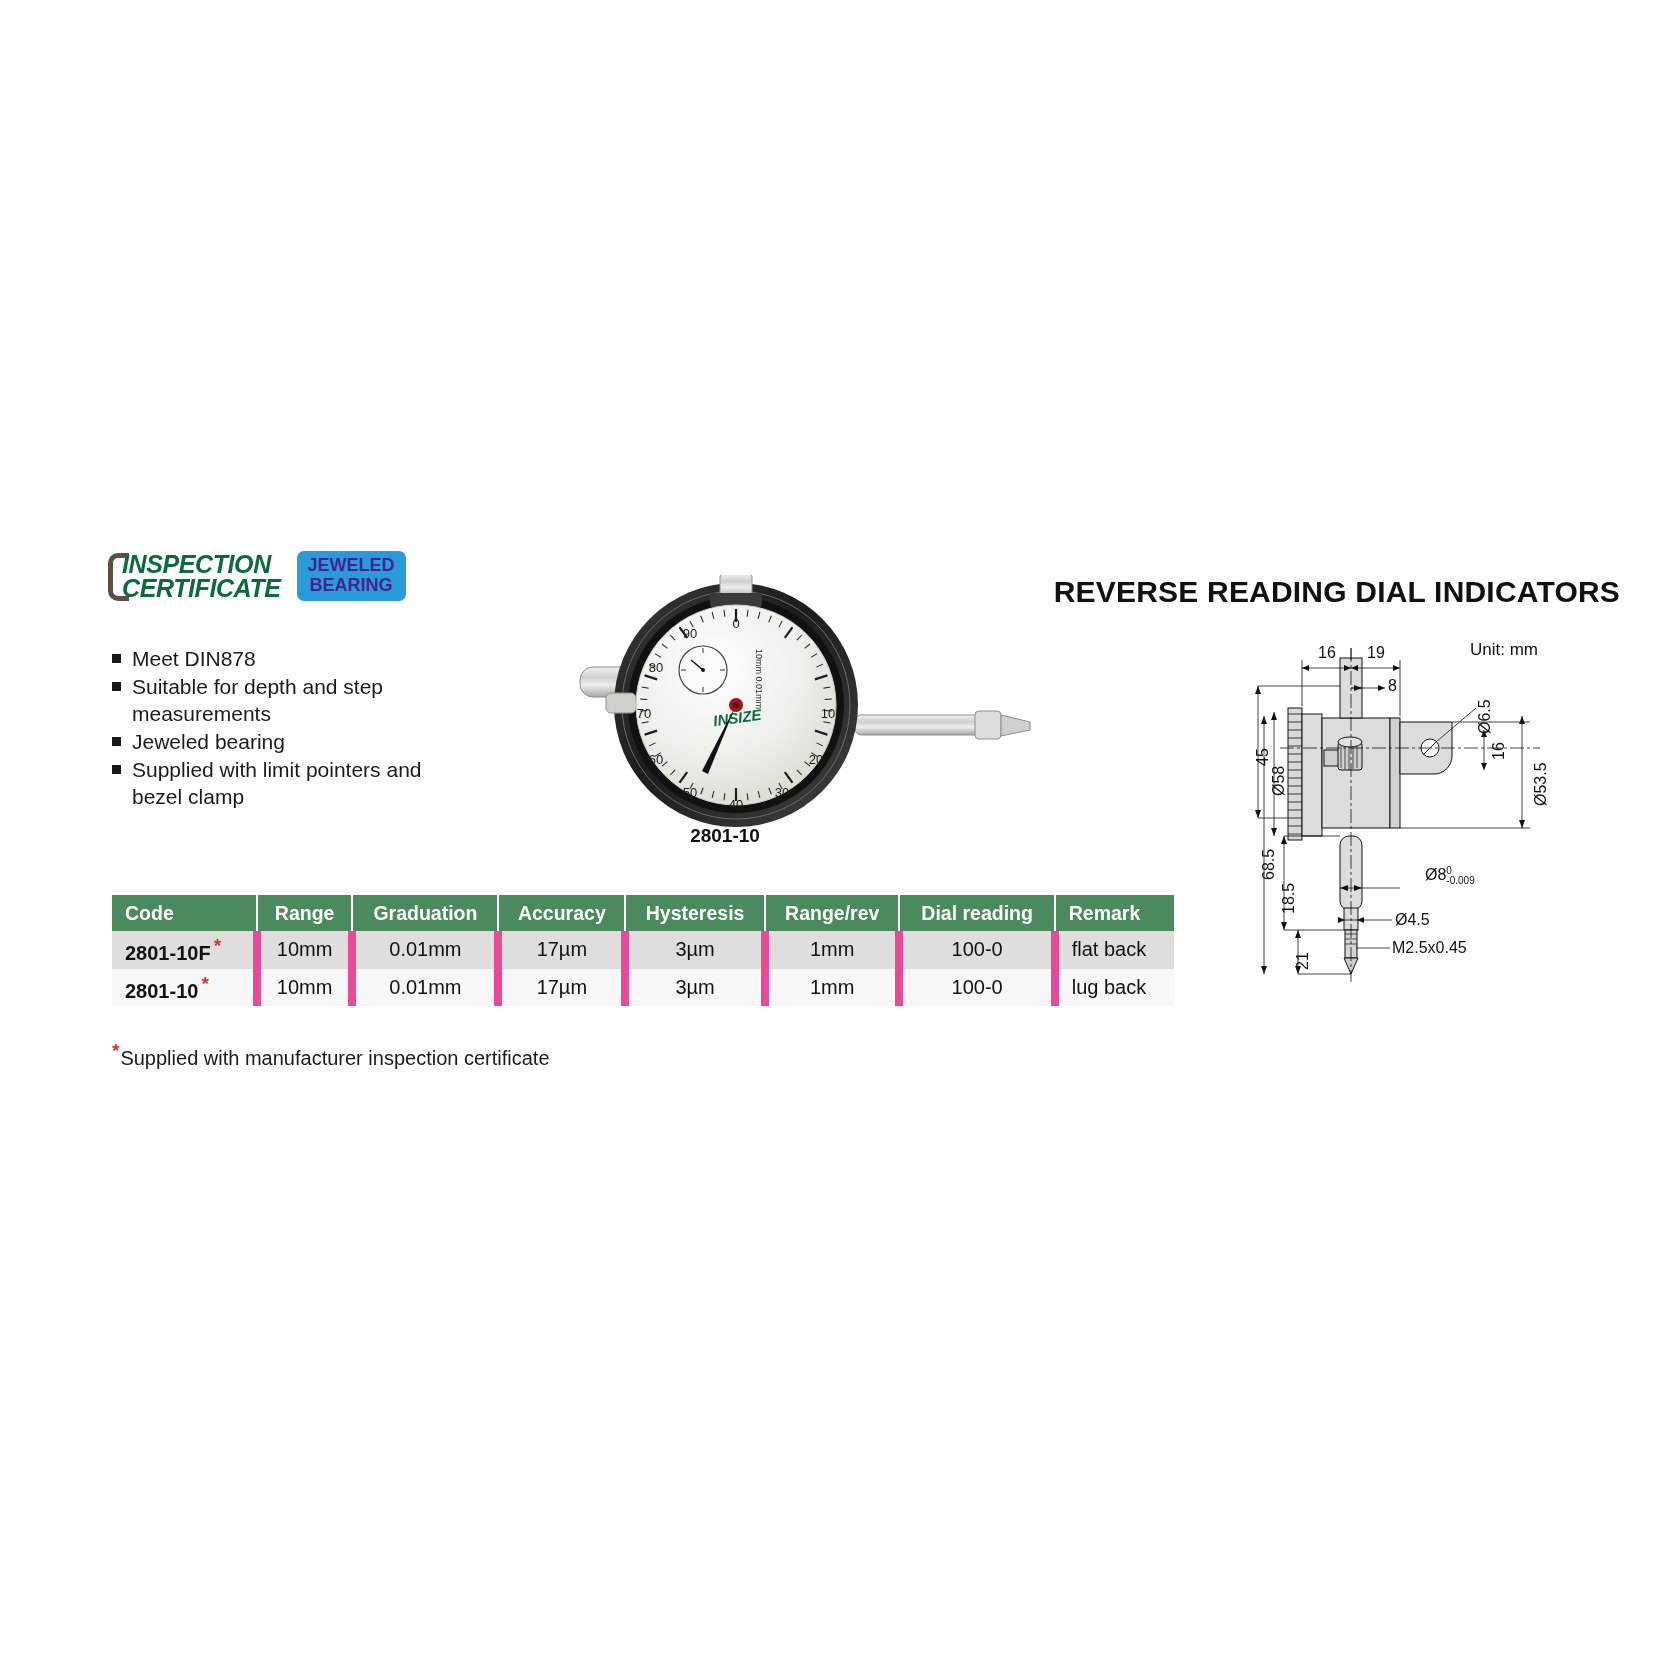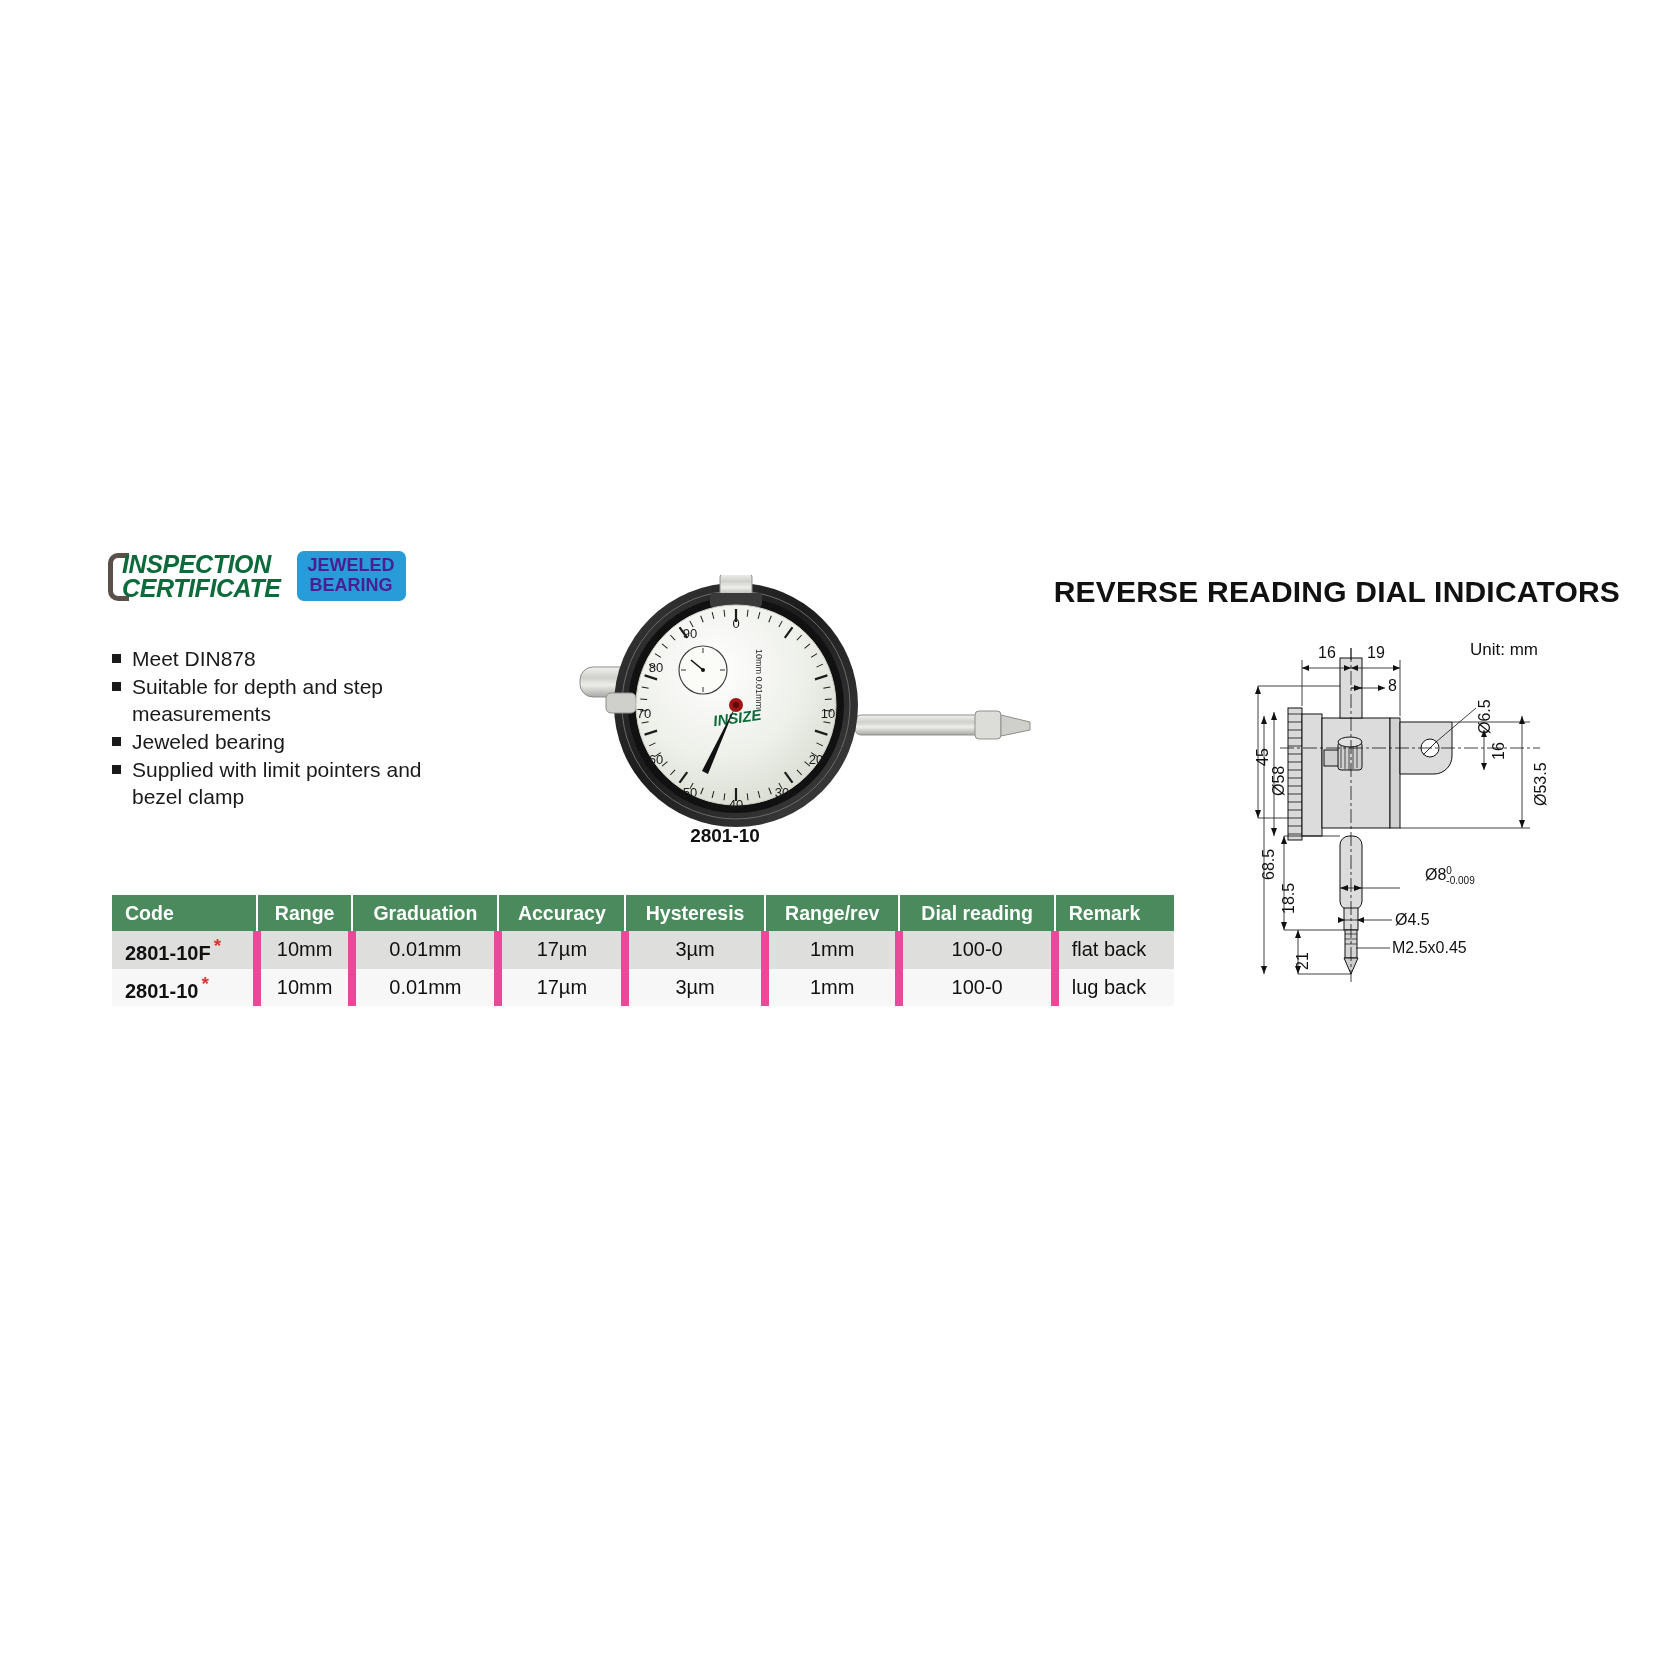--- a/index.html
+++ b/index.html
@@ -327,20 +327,21 @@
         <td>0.01mm</td>
         <td>17µm</td>
         <td>3µm</td>
         <td>1mm</td>
         <td>100-0</td>
         <td>lug back</td>
       </tr>
     </tbody>
   </table>
 
+  <div id="table-footnote"><span class="ast">*</span><span>Supplied with manufacturer inspection certificate</span></div>
 
   <div id="unit-label">Unit: mm</div>
 
   <div id="drawing">
     <svg width="330" height="360" viewBox="0 0 330 360">
       <g stroke="#111" fill="none" stroke-width="1">
 
         <rect x="48" y="78" width="14" height="132" fill="#d9d9d9" stroke="#111"></rect>
         <g stroke="#111" stroke-width="0.8">
           <line x1="48" y1="84" x2="62" y2="84"></line>

